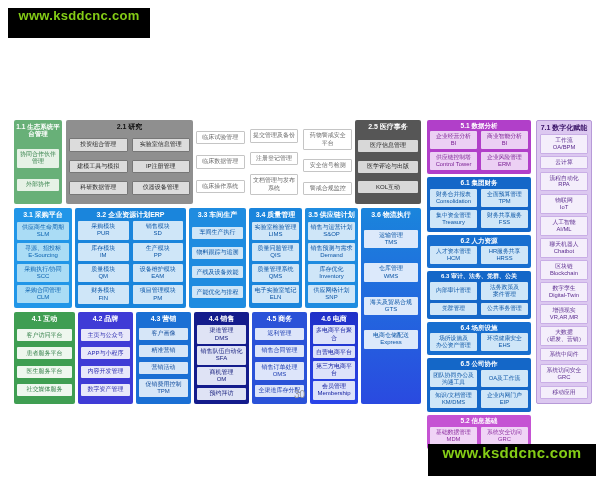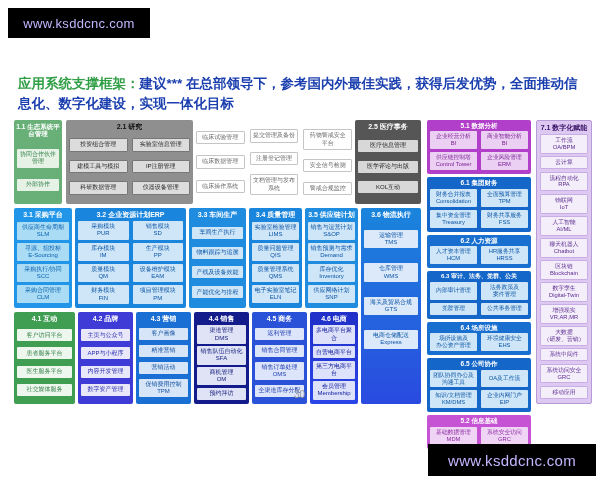--- a/index.html
+++ b/index.html
@@ -1,19 +1,19 @@
 <!DOCTYPE html>
 <html><head>
 <meta charset="utf-8">
 <style>
   html,body{margin:0;padding:0;}
   body{width:600px;height:480px;background:#fff;font-family:"Liberation Sans","DejaVu Sans",sans-serif;overflow:hidden;}
   #slide{position:relative;width:600px;height:480px;background:#ffffff;}
 
-  .wm{position:absolute;background:#000;color:#c4b5fd;display:flex;align-items:center;justify-content:center;letter-spacing:.3px;}
+  .wm{position:absolute;background:#000;color:#84cc16;display:flex;justify-content:center;letter-spacing:.3px;font-weight:bold;}
   .wm-top{left:8px;top:8px;width:142px;height:30px;font-size:13px;}
   .wm-bottom{left:428px;top:444px;width:168px;height:32px;font-size:15px;}
 
   .title{position:absolute;left:18px;top:74px;width:566px;font-size:13.5px;font-weight:bold;line-height:1.45;}
   .title .t-green{color:#2f9e44;}
   .title .t-blue{color:#1b3fae;}
 
   .pagenum{position:absolute;left:294px;top:389px;font-size:10px;color:#999;}
 
   .sec{position:absolute;border-radius:2px;display:flex;flex-direction:column;box-sizing:border-box;}
@@ -87,21 +87,20 @@
 </style>
 </head>
 <body>
 
 <div id="slide">
 
   <div class="wm wm-top">
       <span>www.ksddcnc.com</span>
     </div>
 
-  <div class="title"><span class="t-green">应用系统支撑框架：</span><span class="t-blue">建议*** 在总部领导下，参考国内外最佳实践，获得后发优势，全面推动信息化、数字化建设，实现一体化目标</span></div>
 
   <div class="sec s11">
     <div class="hd">1.1 生态系统平台管理</div>
     <div class="items">
         <div class="item">协同合作伙伴管理</div>
         <div class="item">外部协作</div>
       </div>
   </div>
 
   <div class="sec s21">

